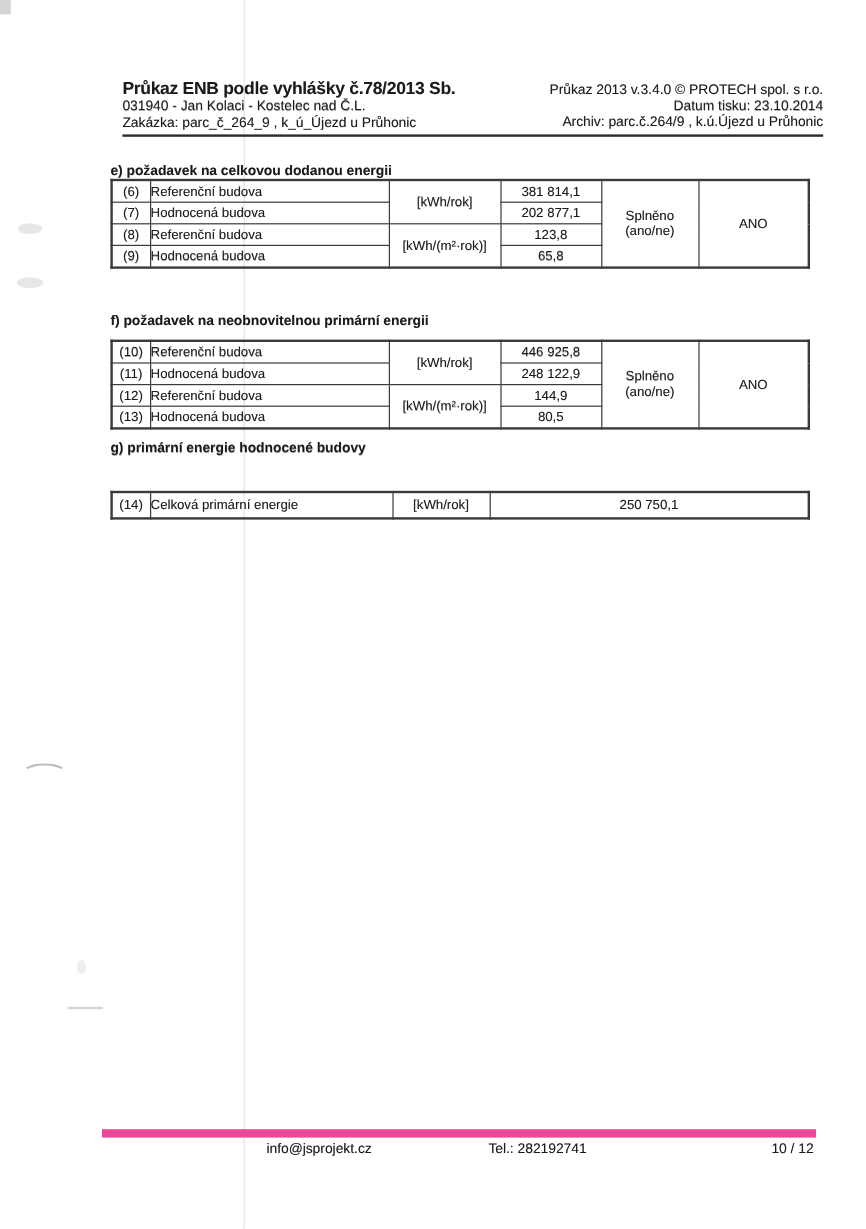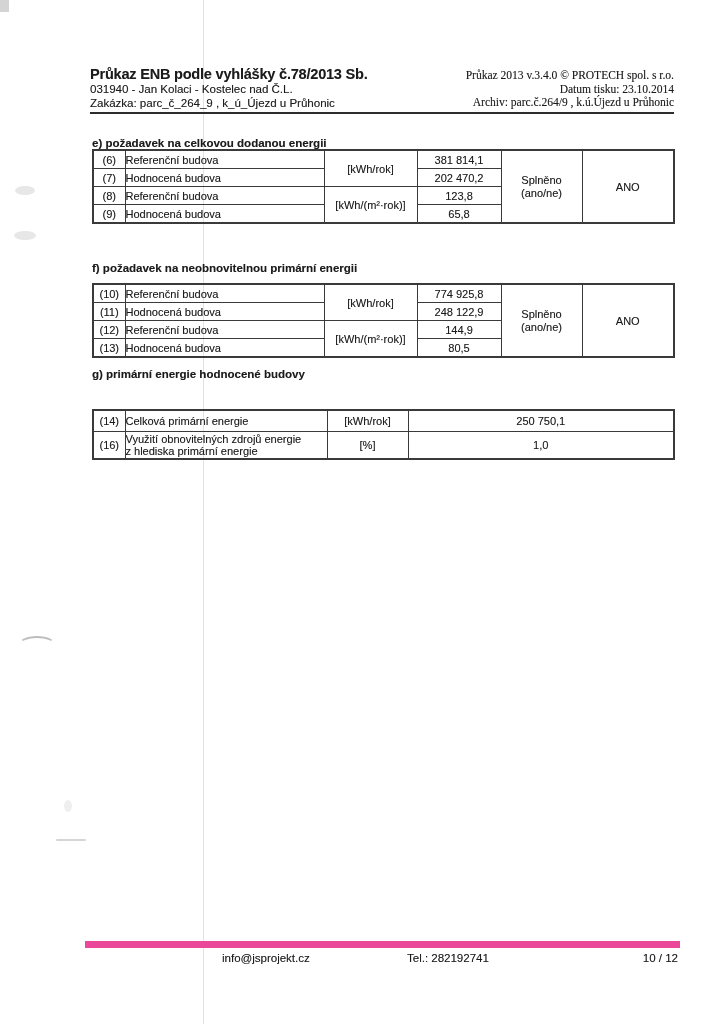--- a/index.html
+++ b/index.html
@@ -5,27 +5,27 @@
   html,body { margin:0; padding:0; }
   body {
     width:722px; height:1024px; background:#ffffff; position:relative;
     font-family:"Liberation Sans","DejaVu Sans",sans-serif; color:#1b1b1b;
     overflow:hidden;
     text-shadow:0.2px 0.2px 0.3px rgba(70,70,70,0.45);
   }
 
   
   .header {
-    position:absolute; left:90px; top:66px; width:584px;
+    position:absolute; left:102px; top:66px; width:584px;
     display:flex; justify-content:space-between;
     border-bottom:2px solid #2c2c2c; padding-bottom:2px;
   }
   .h-left .title { font-size:14.5px; font-weight:bold; line-height:17px; letter-spacing:-0.2px; white-space:nowrap; }
   .h-left .sub   { font-size:11.5px; line-height:13.5px; white-space:nowrap; }
-  .h-right { text-align:right; font-size:11.5px; line-height:13.5px; padding-top:3px; white-space:nowrap;font-family:Liberation Serif, serif; }
+  .h-right { text-align:right; font-size:11.5px; line-height:13.5px; padding-top:3px; white-space:nowrap; }
 
   
   .sec-heading { position:absolute; left:92px; font-size:11.5px; font-weight:bold; white-space:nowrap; }
   #sec-e-h { top:127px;margin-top:10px; }
   #sec-f-h { top:262px; }
   #sec-g-h { top:368px;text-align:right; }
 
   
   table.enb {
     position:absolute; left:92px; width:581px;
@@ -104,21 +104,21 @@
       <td class="ctr">381 814,1</td>
       <td rowspan="4">
         <div class="status-line">Splněno</div>
         <div class="status-line">(ano/ne)</div>
       </td>
       <td class="ctr" rowspan="4">ANO</td>
     </tr>
     <tr>
       <td class="ctr">(7)</td>
       <td class="lbl">Hodnocená budova</td>
-      <td class="ctr">202 470,2</td>
+      <td class="ctr">202 877,1</td>
     </tr>
     <tr>
       <td class="ctr">(8)</td>
       <td class="lbl">Referenční budova</td>
       <td class="ctr" rowspan="2">[kWh/(m²·rok)]</td>
       <td class="ctr">123,8</td>
     </tr>
     <tr>
       <td class="ctr">(9)</td>
       <td class="lbl">Hodnocená budova</td>
@@ -135,21 +135,21 @@
       <col style="width:93px">
       <col style="width:84px">
       <col style="width:81px">
       <col style="width:92px">
     </colgroup>
   <tbody>
     <tr>
       <td class="ctr">(10)</td>
       <td class="lbl">Referenční budova</td>
       <td class="ctr" rowspan="2">[kWh/rok]</td>
-      <td class="ctr">774 925,8</td>
+      <td class="ctr">446 925,8</td>
       <td rowspan="4">
         <div class="status-line">Splněno</div>
         <div class="status-line">(ano/ne)</div>
       </td>
       <td class="ctr" rowspan="4">ANO</td>
     </tr>
     <tr>
       <td class="ctr">(11)</td>
       <td class="lbl">Hodnocená budova</td>
       <td class="ctr">248 122,9</td>
@@ -176,29 +176,20 @@
       <col style="width:81px">
       <col style="width:266px">
     </colgroup>
   <tbody>
     <tr class="r20">
       <td class="ctr">(14)</td>
       <td class="lbl">Celková primární energie</td>
       <td class="ctr">[kWh/rok]</td>
       <td class="ctr">250 750,1</td>
     </tr>
-    <tr class="r26">
-      <td class="ctr">(16)</td>
-      <td class="lbl">
-        <div class="lbl-line">Využití obnovitelných zdrojů energie</div>
-        <div class="lbl-line">z hlediska primární energie</div>
-      </td>
-      <td class="ctr">[%]</td>
-      <td class="ctr">1,0</td>
-    </tr>
   </tbody>
 </table>
 
 <div class="footer">
   <span class="f-email">info@jsprojekt.cz</span>
   <span class="f-phone">Tel.: 282192741</span>
   <span class="f-page">10 / 12</span>
 </div>
 
 </body></html>

